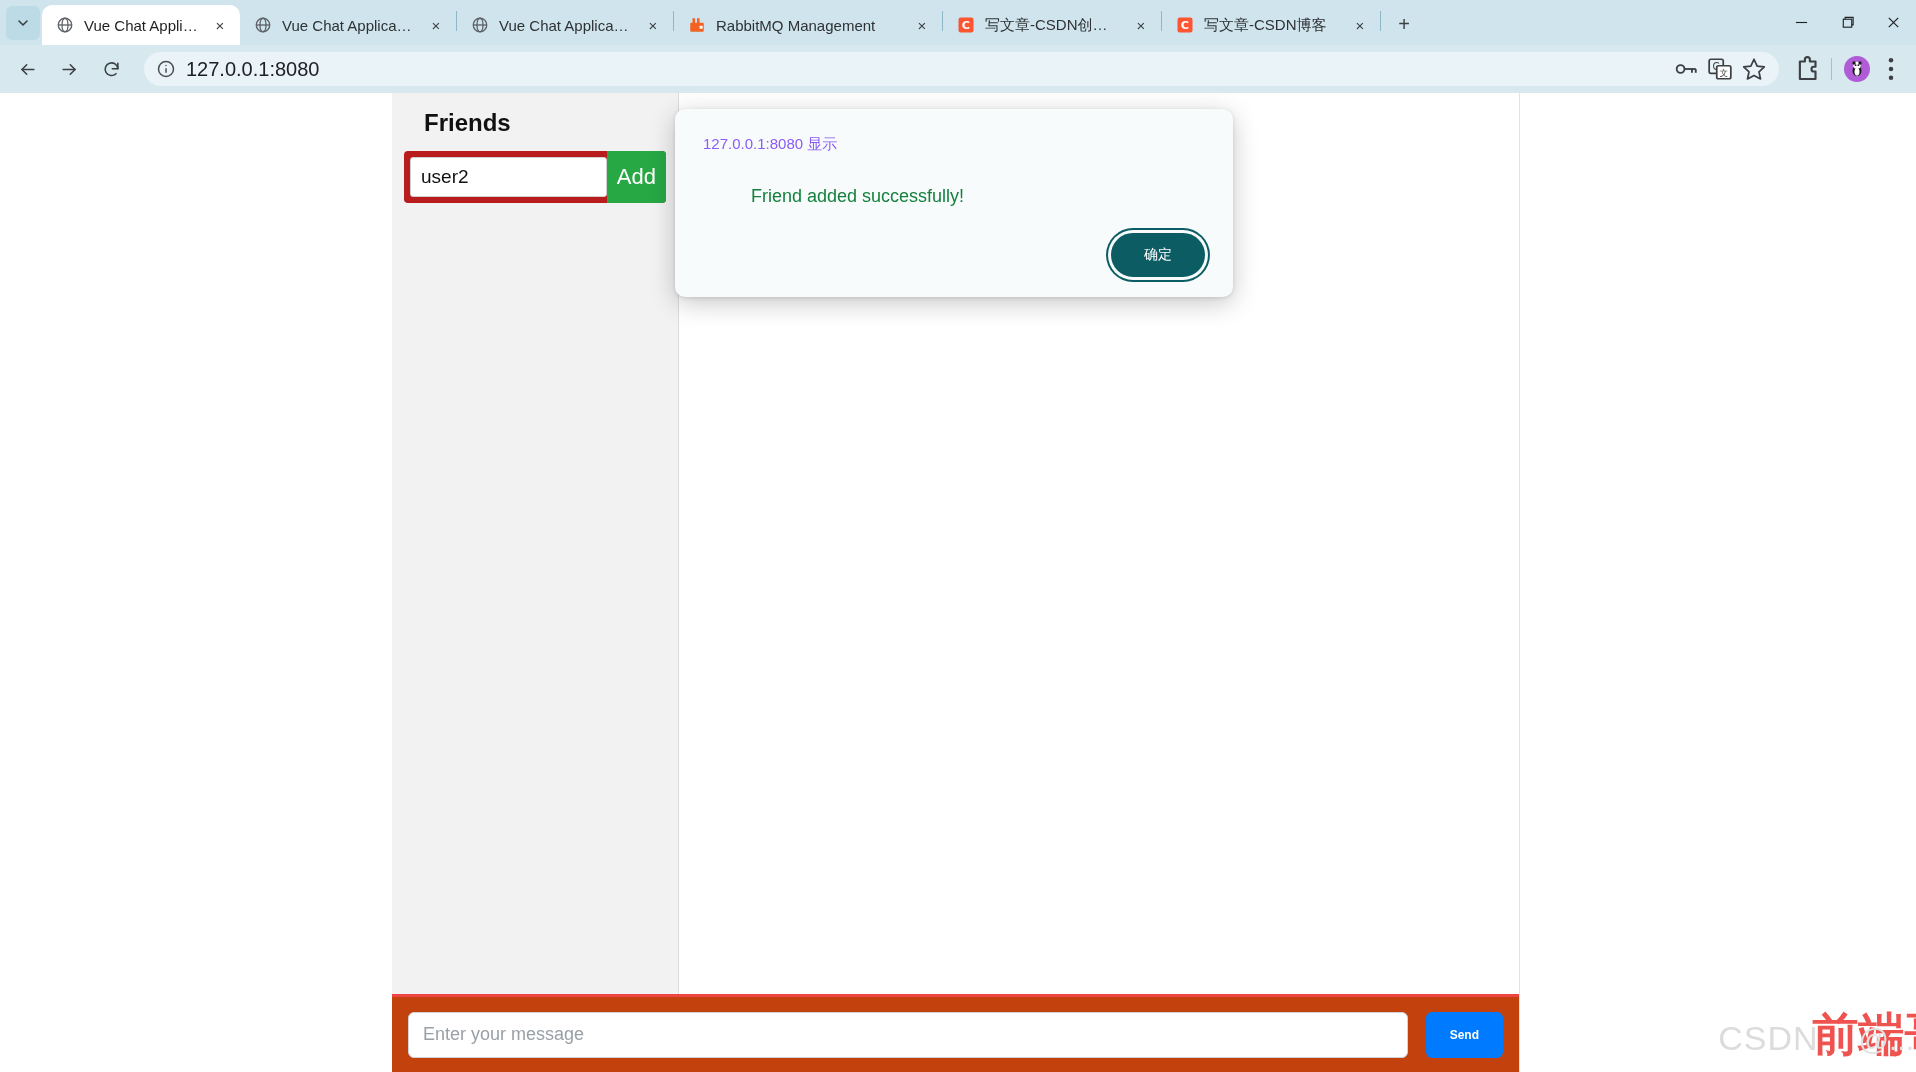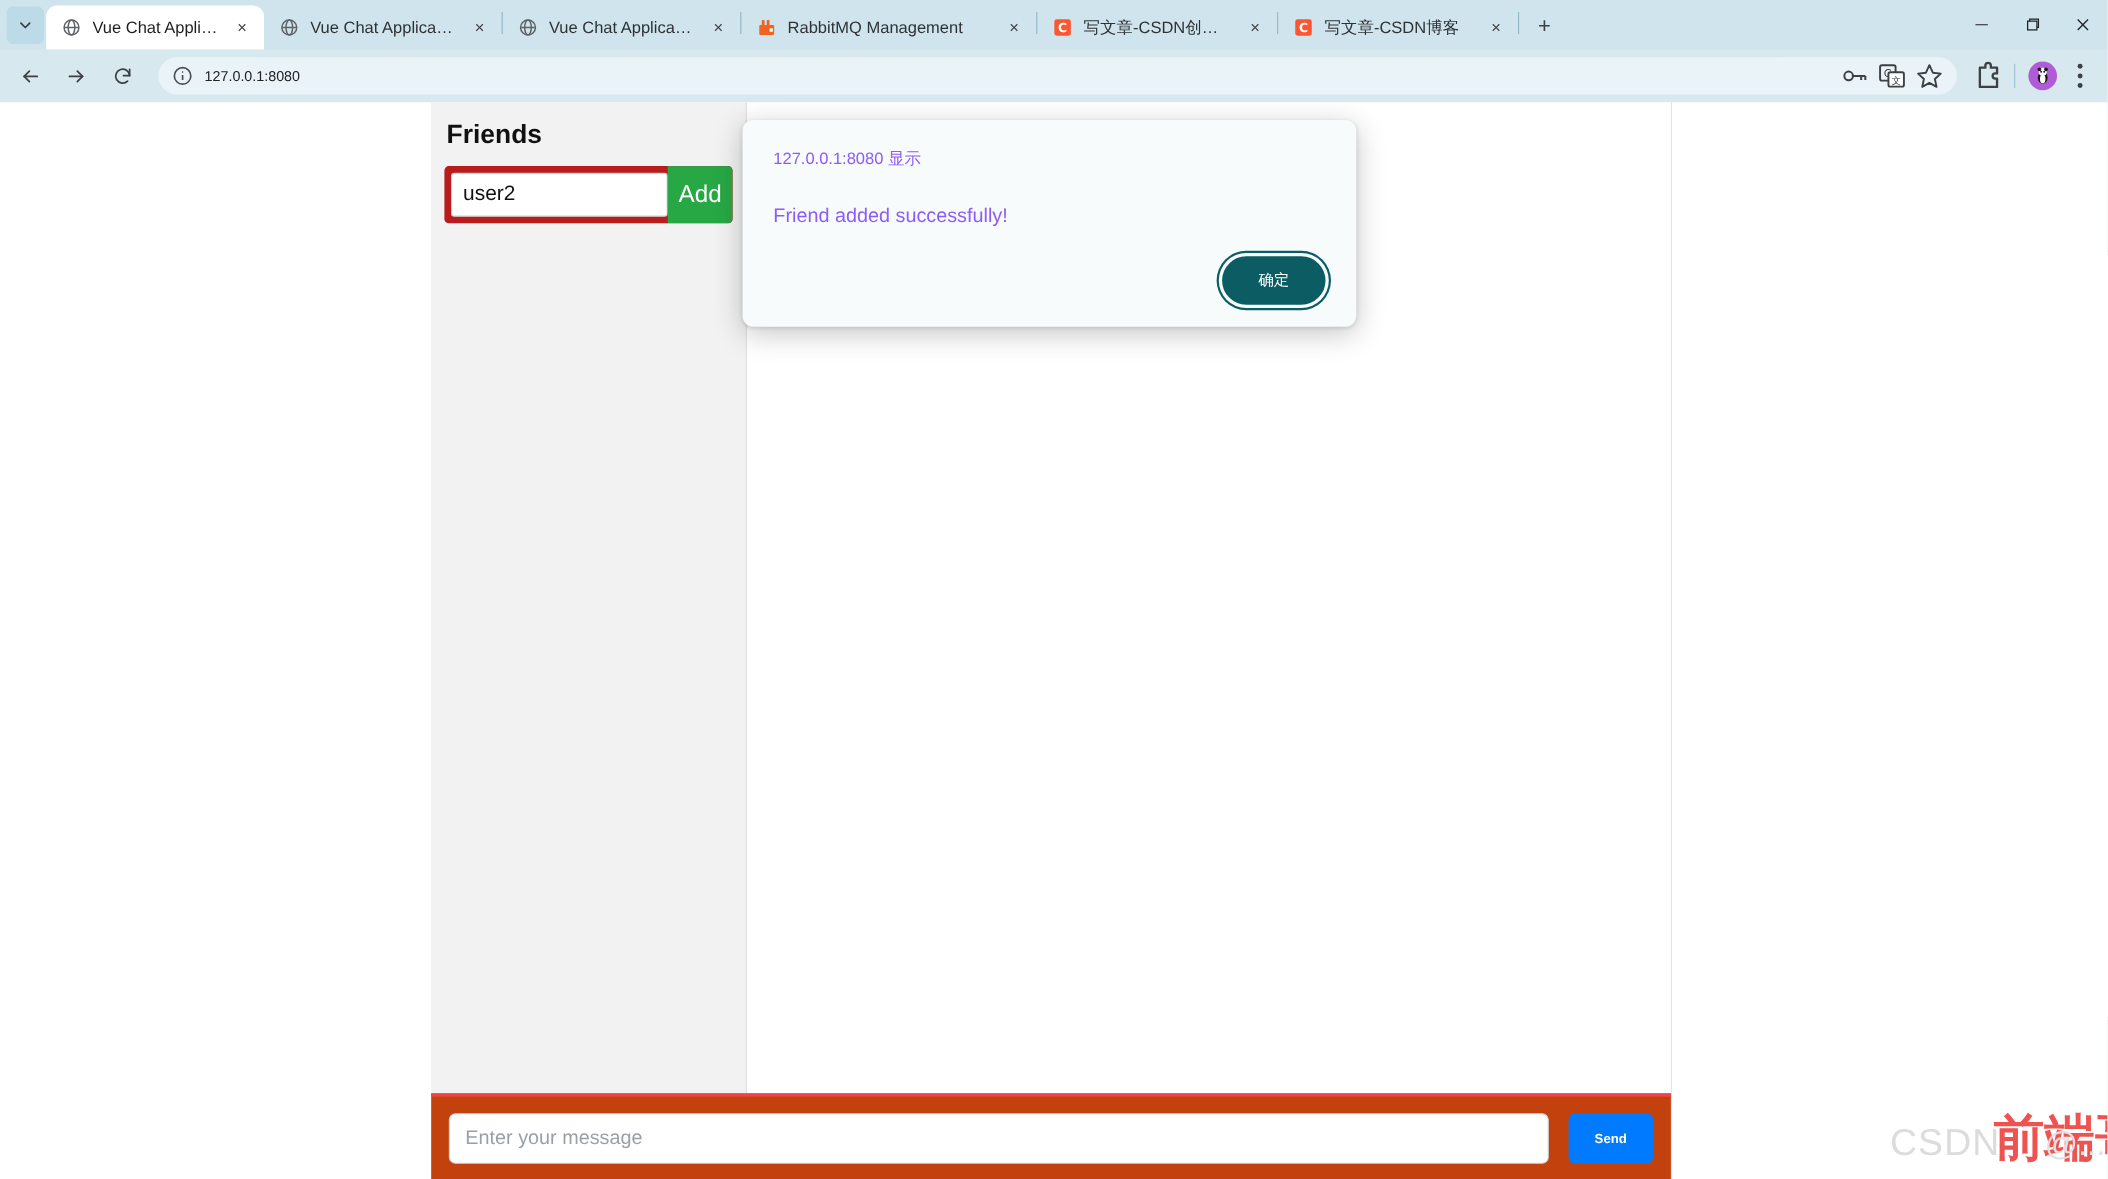--- a/index.html
+++ b/index.html
@@ -114,21 +114,21 @@
     padding: 0 12px;
     margin: 0 8px;
     cursor: text;
   }
   #omnibox .site-info {
     width: 20px; height: 20px; margin-right: 10px;
     display: flex; align-items: center; justify-content: center;
     color: #4a4f52; flex: 0 0 20px; cursor: pointer;
   }
   #omnibox .url-text {
-    font-size: 13px; color: #202124;
+    font-size: 20px; color: #202124;
     white-space: nowrap; overflow: hidden;
     flex: 1 1 auto;
   }
   #omnibox .ob-icon {
     width: 26px; height: 26px; margin-left: 8px;
     display: flex; align-items: center; justify-content: center;
     color: #3c4043; flex: 0 0 26px; cursor: pointer;
   }
   .tb-icon {
     width: 30px; height: 30px; margin-left: 6px;
@@ -168,21 +168,21 @@
     min-height: 0;
   }
 
   #sidebar {
     width: 287px; flex: 0 0 287px;
     background: #f2f2f2;
     padding: 16px 12px 0 12px;
     border-right: 1px solid #dcdcdc;
   }
   #sidebar h2 {
-    margin: 0 0 14px 2px;
+    margin: 0 0 14px 20px;
     font-size: 24px; font-weight: bold; color: #111;
   }
   #add-friend-row {
     background: #b91c1c;
     border-radius: 4px;
     display: flex; align-items: stretch;
     height: 52px;
     overflow: hidden;
     margin-bottom: 8px;
   }
@@ -265,22 +265,23 @@
     background: #f8fbfc;
     border-radius: 10px;
     box-shadow: 0 6px 26px rgba(0,0,0,0.22), 0 1px 4px rgba(0,0,0,0.12);
     padding: 26px 28px 20px 28px;
   }
   #dialog-origin {
     font-size: 15px; color: #8b5cf6;
     margin-bottom: 32px;
   }
   #dialog-message {
-    font-size: 18px; color: #8b5cf6;
+    font-size: 18px; color: #15803d;
     margin-bottom: 26px;
+    margin-left: 48px;
   }
   #dialog-actions { display: flex; justify-content: flex-end; }
   #dialog-ok {
     background: #0b5c63;
     color: #ffffff;
     border: 3px solid #0b5c63;
     box-shadow: 0 0 0 3px #f8fbfc, 0 0 0 5px #0b5c63;
     border-radius: 22px;
     font-size: 14px;
     padding: 10px 30px;

